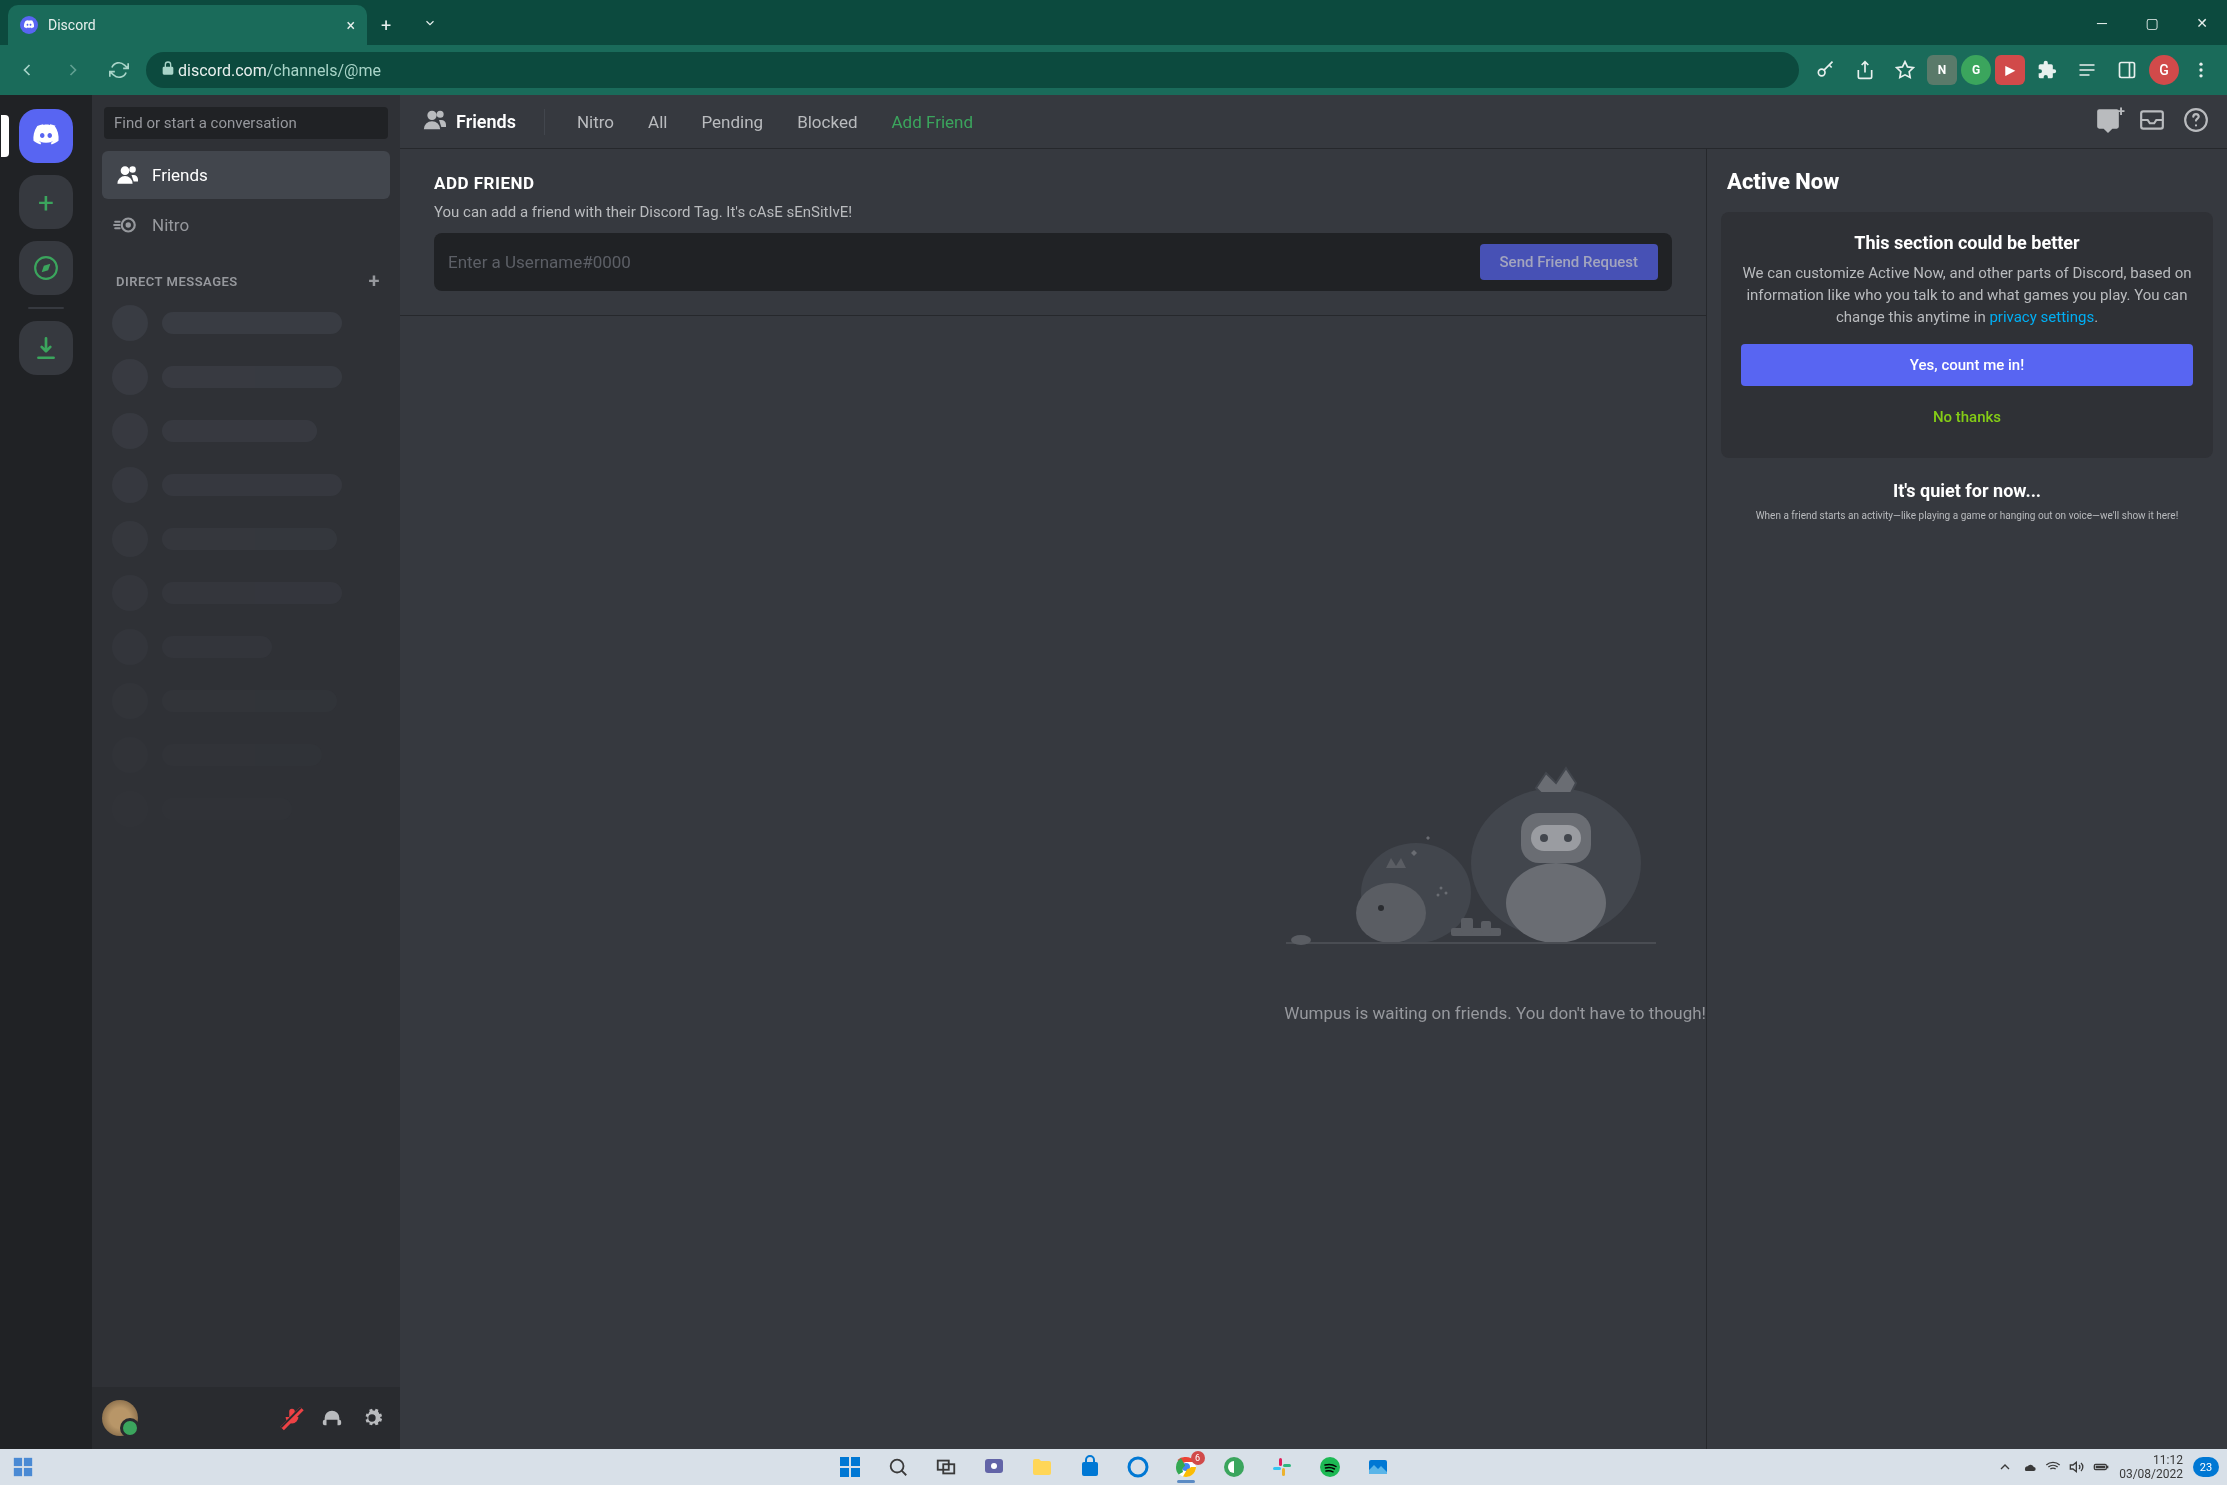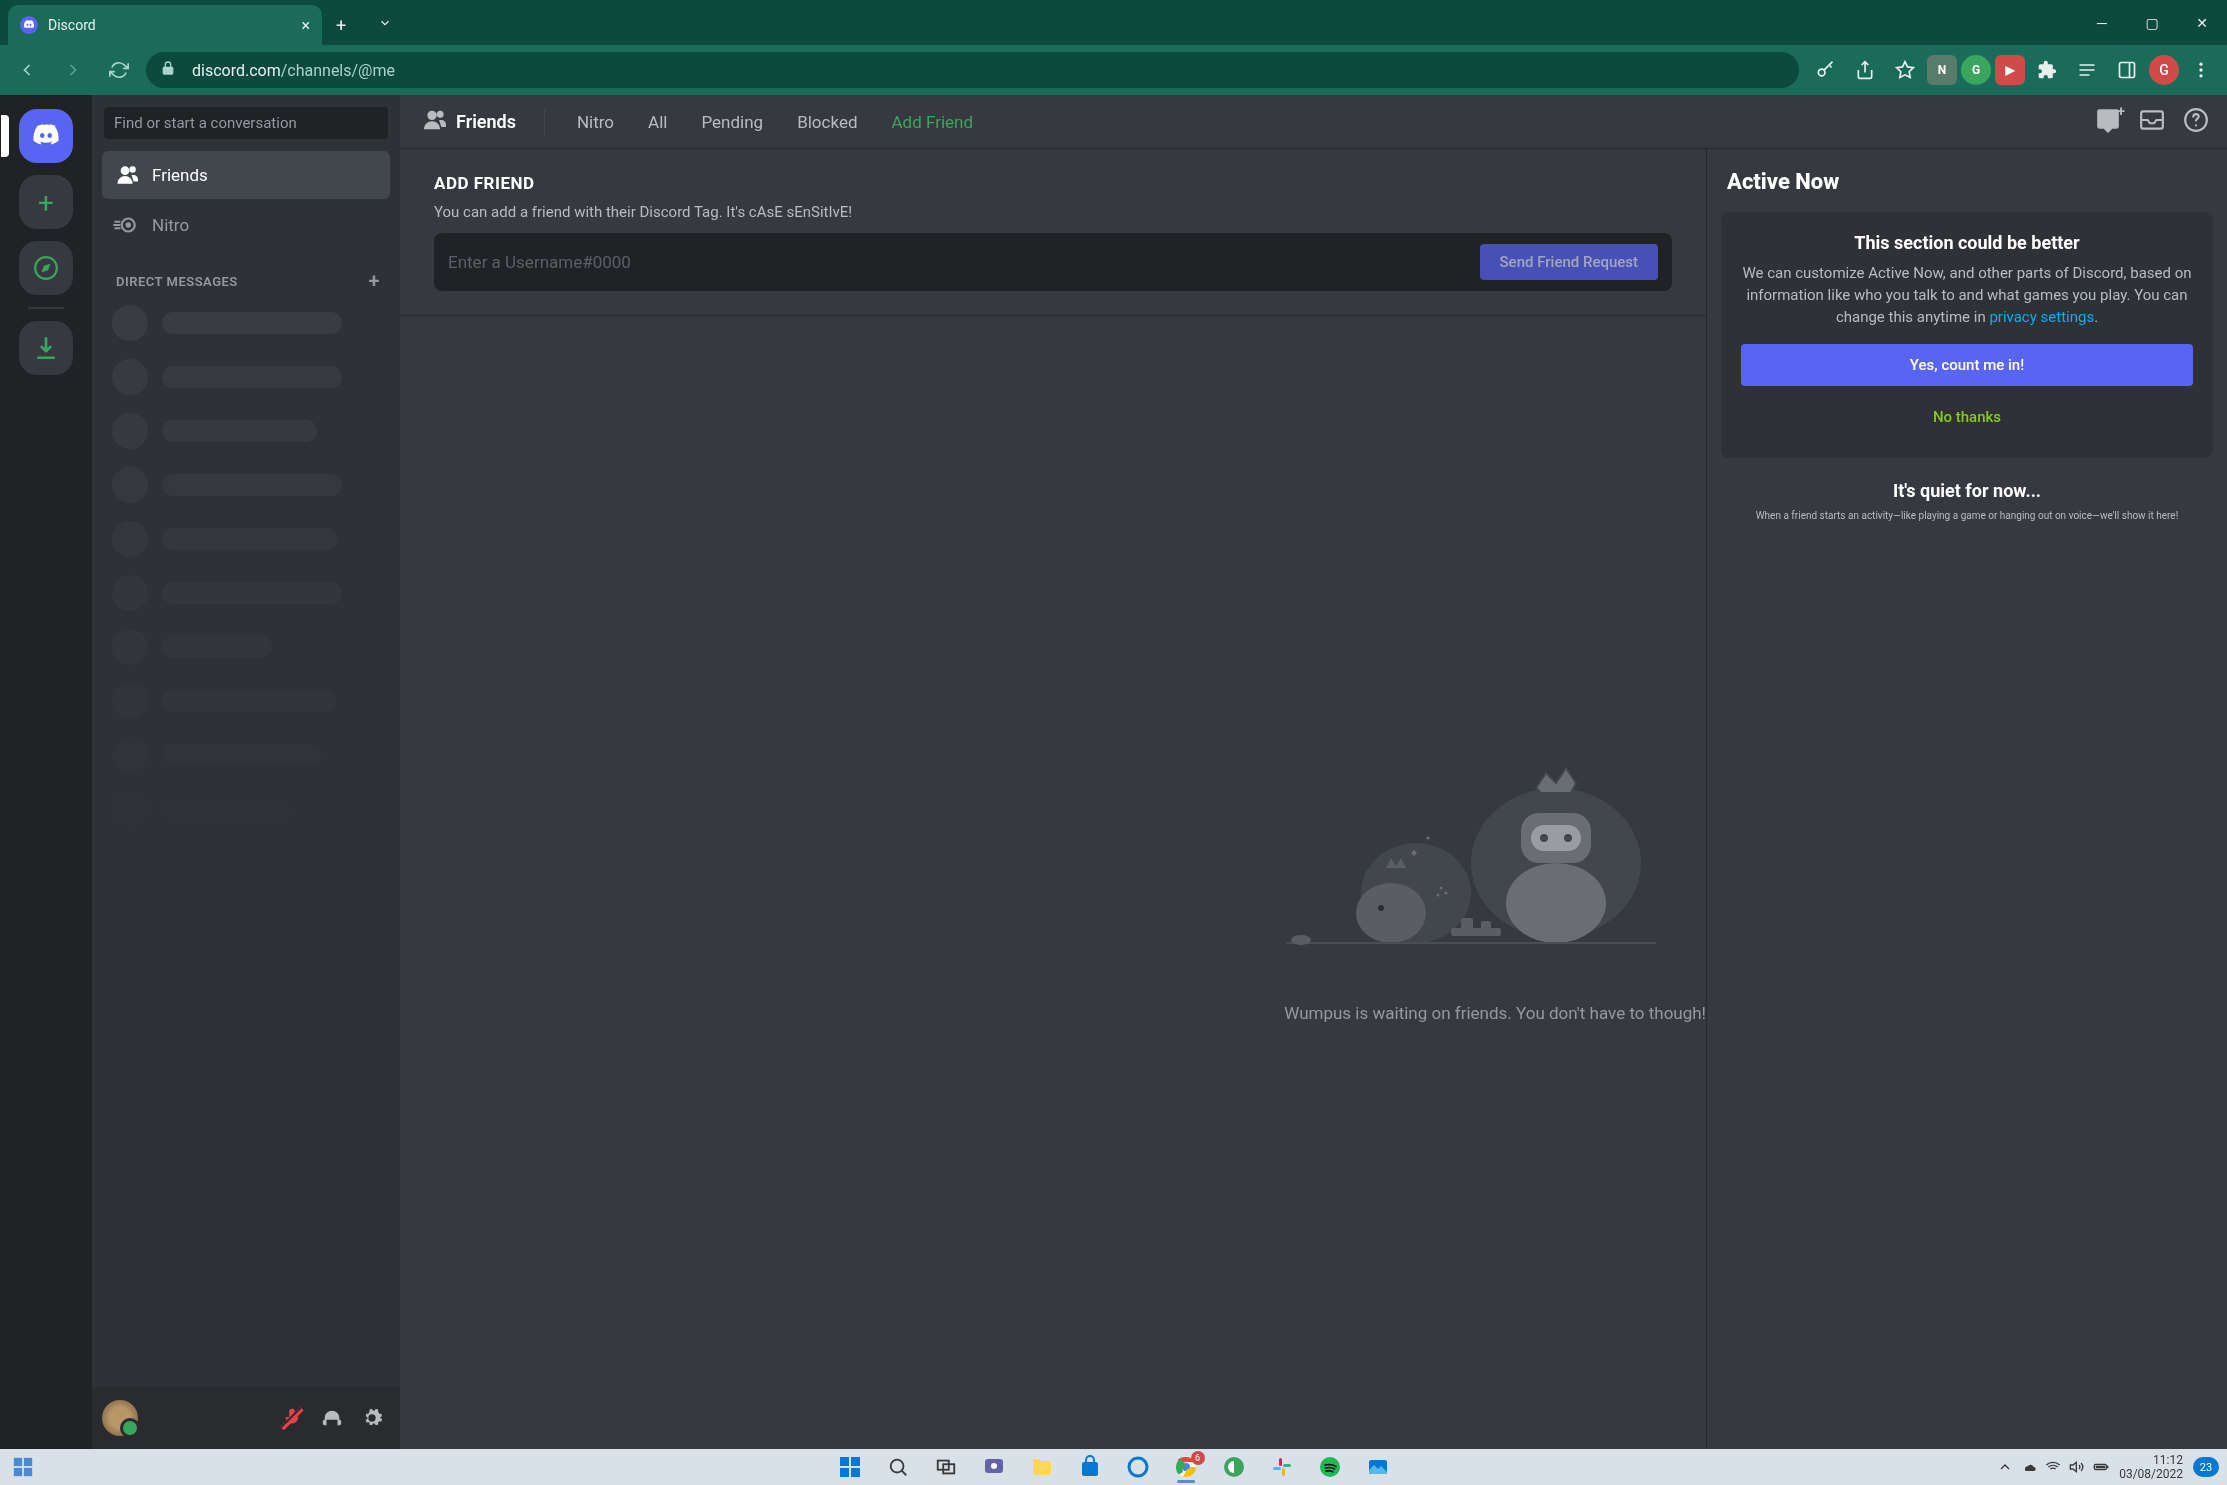--- a/index.html
+++ b/index.html
@@ -1,32 +1,32 @@
 <!DOCTYPE html>
 <html><head>
 <meta charset="utf-8">
 <style>
 * { margin: 0; padding: 0; box-sizing: border-box; font-family: -apple-system, BlinkMacSystemFont, "Segoe UI", Roboto, Helvetica, Arial, sans-serif; }
 body { background: #0b2a23; overflow: hidden; width: 2227px; height: 1485px; }
 
 
 .browser-top { background: #0c4a3e; height: 45px; display: flex; align-items: flex-end; }
-.tab { background: #1a6b5a; height: 40px; width: 314px; margin-left: 8px; border-radius: 10px 10px 0 0; display: flex; align-items: center; padding: 0 12px; color: #e8f0ee; font-size: 14px; gap: 10px; position: relative; }
+.tab { background: #1a6b5a; height: 40px; width: 359px; margin-left: 8px; border-radius: 10px 10px 0 0; display: flex; align-items: center; padding: 0 12px; color: #e8f0ee; font-size: 14px; gap: 10px; position: relative; }
 .tab-favicon { width: 18px; height: 18px; background: #5865f2; border-radius: 50%; display: flex; align-items: center; justify-content: center; }
 .tab-favicon svg { width: 12px; height: 12px; fill: white; }
 .tab-close { margin-left: auto; color: #e8f0ee; cursor: pointer; font-size: 16px; }
 .new-tab { color: #e8f0ee; padding: 0 14px; font-size: 18px; cursor: pointer; height: 40px; display: flex; align-items: center; }
 .window-controls { margin-left: auto; display: flex; gap: 0; }
 .win-btn { width: 50px; height: 45px; display: flex; align-items: center; justify-content: center; color: #e8f0ee; cursor: pointer; font-size: 14px; }
 .search-tabs { width: 50px; height: 45px; display: flex; align-items: center; justify-content: center; color: #e8f0ee; cursor: pointer; }
 
 .browser-bar { background: #1a6b5a; height: 50px; display: flex; align-items: center; padding: 0 8px; gap: 8px; }
 .nav-btn { width: 38px; height: 38px; display: flex; align-items: center; justify-content: center; color: #a8d4c8; cursor: pointer; border-radius: 50%; }
 .nav-btn svg { width: 20px; height: 20px; stroke: currentColor; fill: none; stroke-width: 2; }
-.url-bar { flex: 1; background: #0c4a3e; height: 36px; border-radius: 18px; display: flex; align-items: center; padding: 0 14px; color: #e8f0ee; font-size: 16px; gap: 16px; }
+.url-bar { flex: 1; background: #0c4a3e; height: 36px; border-radius: 18px; display: flex; align-items: center; padding: 0 14px; color: #e8f0ee; font-size: 16px; gap: 2px; }
 .url-lock { color: #a8d4c8; }
 .url-text { color: #e8f0ee; }
 .url-path { color: #a8d4c8; }
 .browser-actions { display: flex; align-items: center; gap: 4px; }
 .ba-btn { width: 36px; height: 36px; display: flex; align-items: center; justify-content: center; color: #e8f0ee; cursor: pointer; border-radius: 6px; }
 .ba-btn svg { width: 20px; height: 20px; }
 .ext-icon { width: 30px; height: 30px; border-radius: 6px; display: flex; align-items: center; justify-content: center; font-size: 12px; font-weight: bold; }
 .avatar-btn { width: 30px; height: 30px; border-radius: 50%; background: #d14a4a; color: white; display: flex; align-items: center; justify-content: center; font-size: 14px; font-weight: 500; }
 
 

